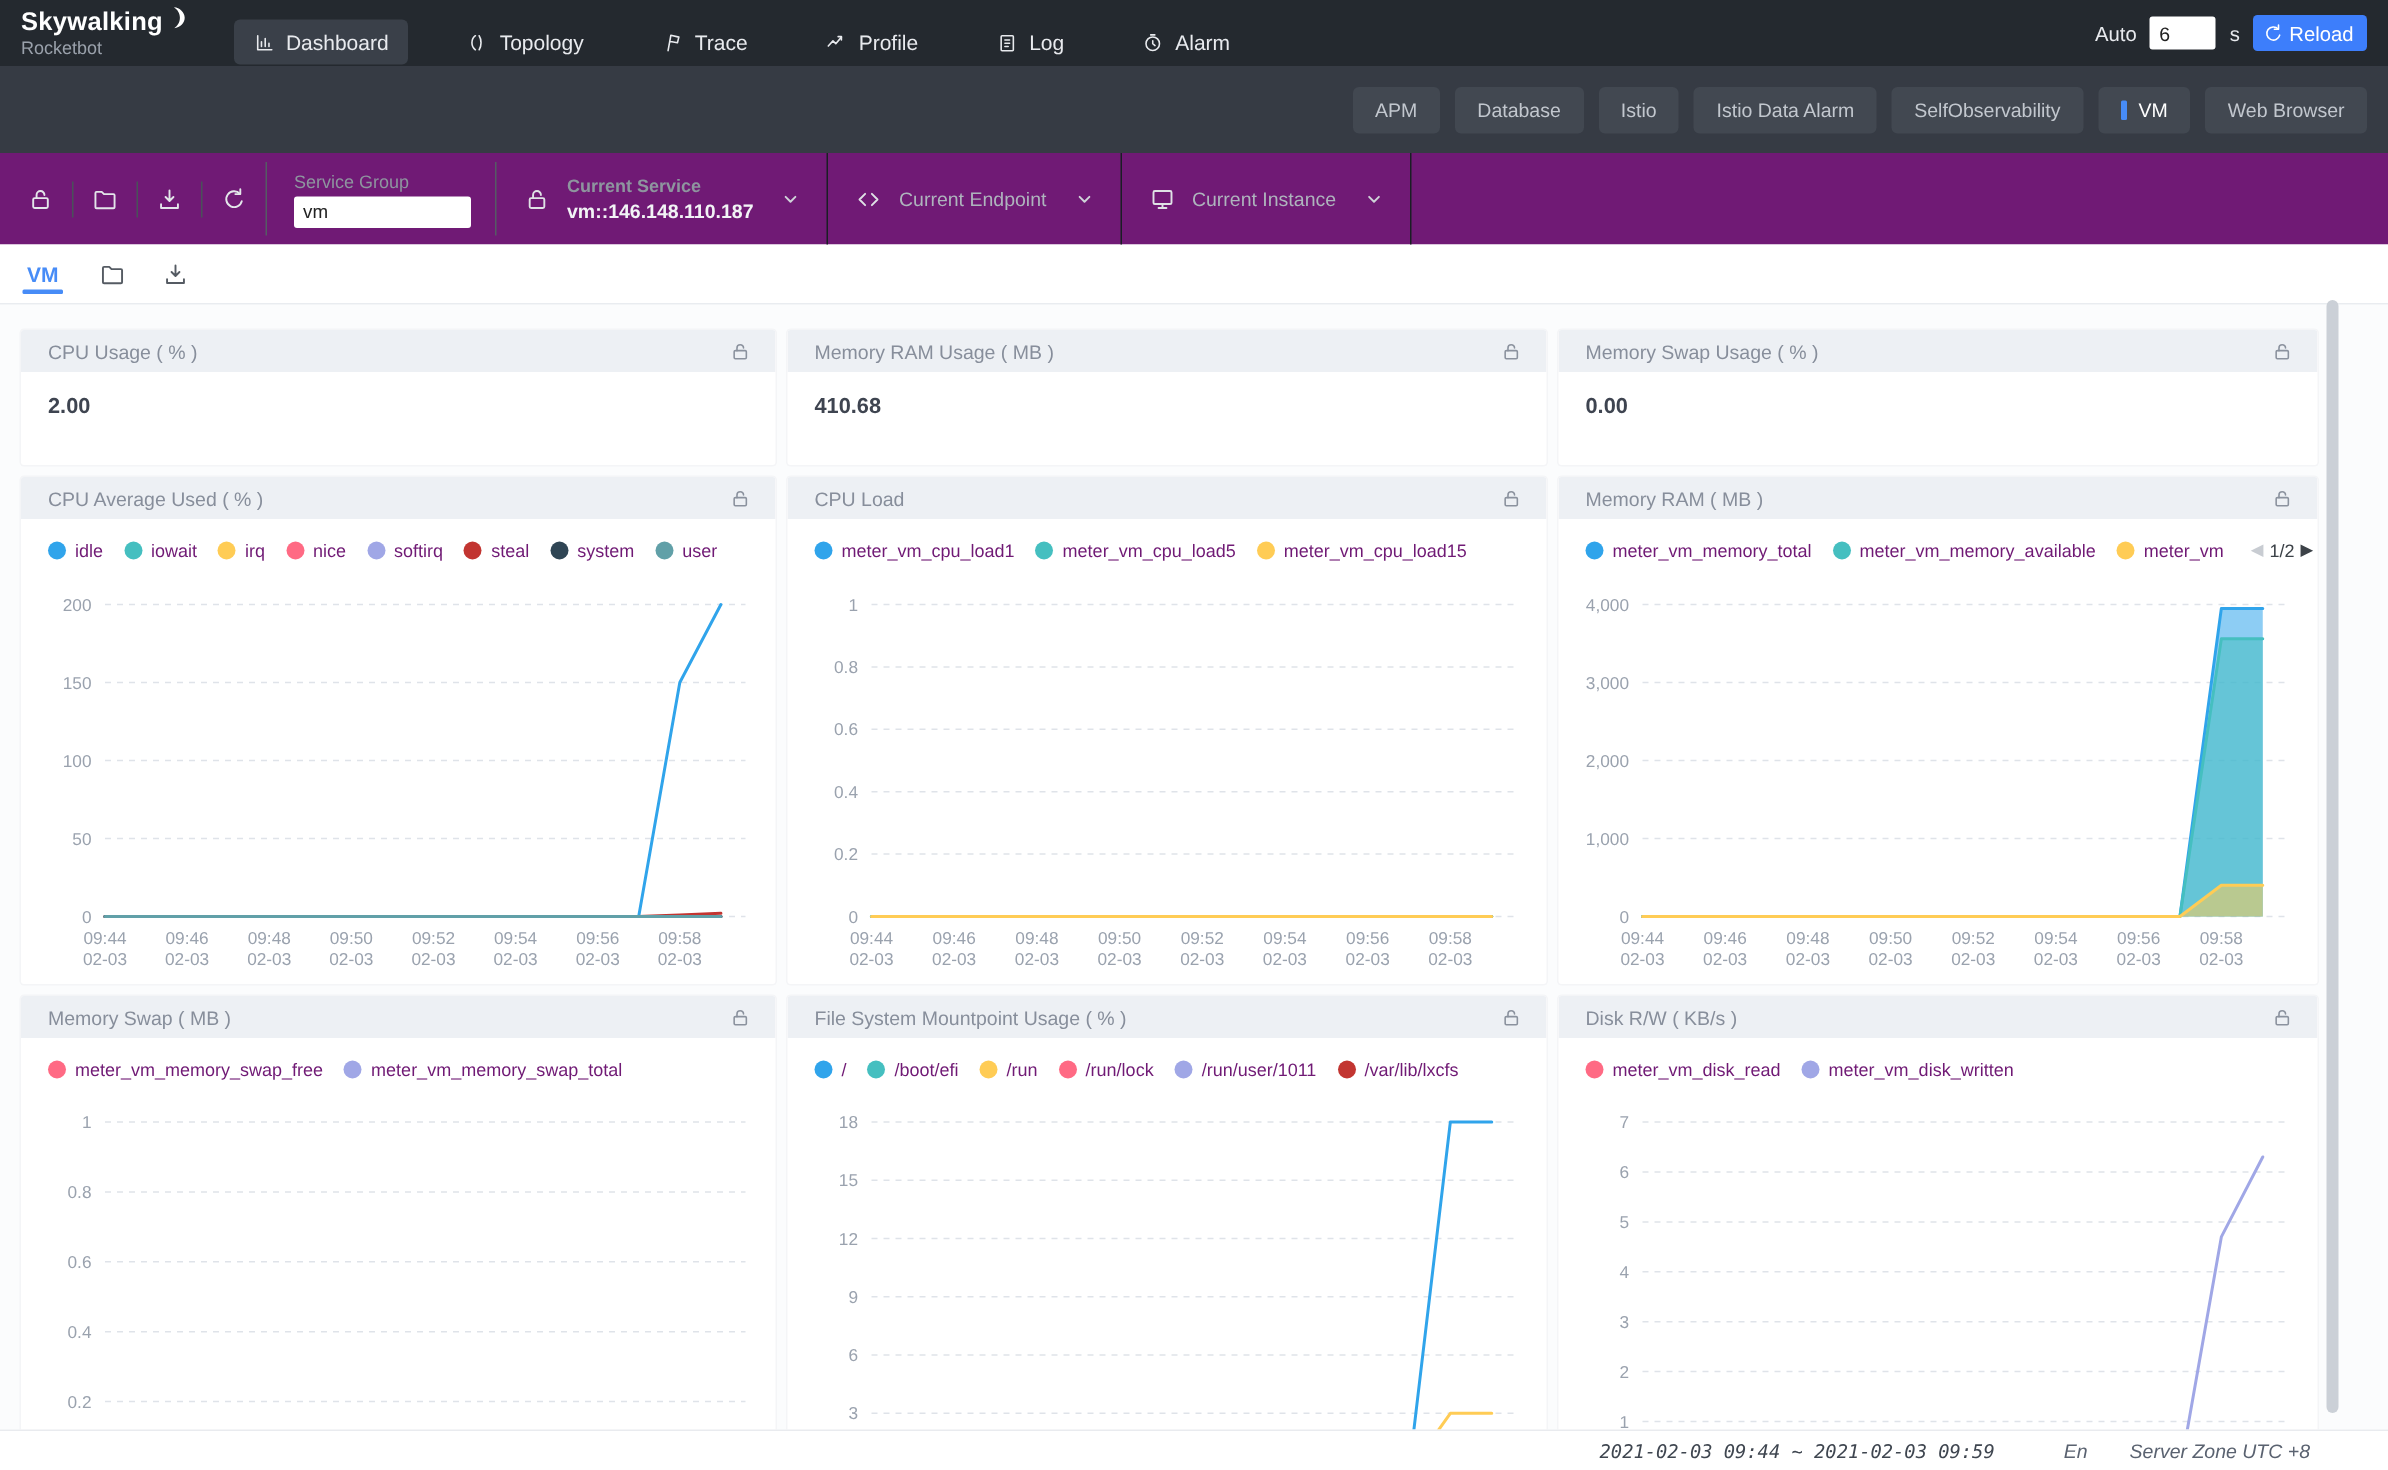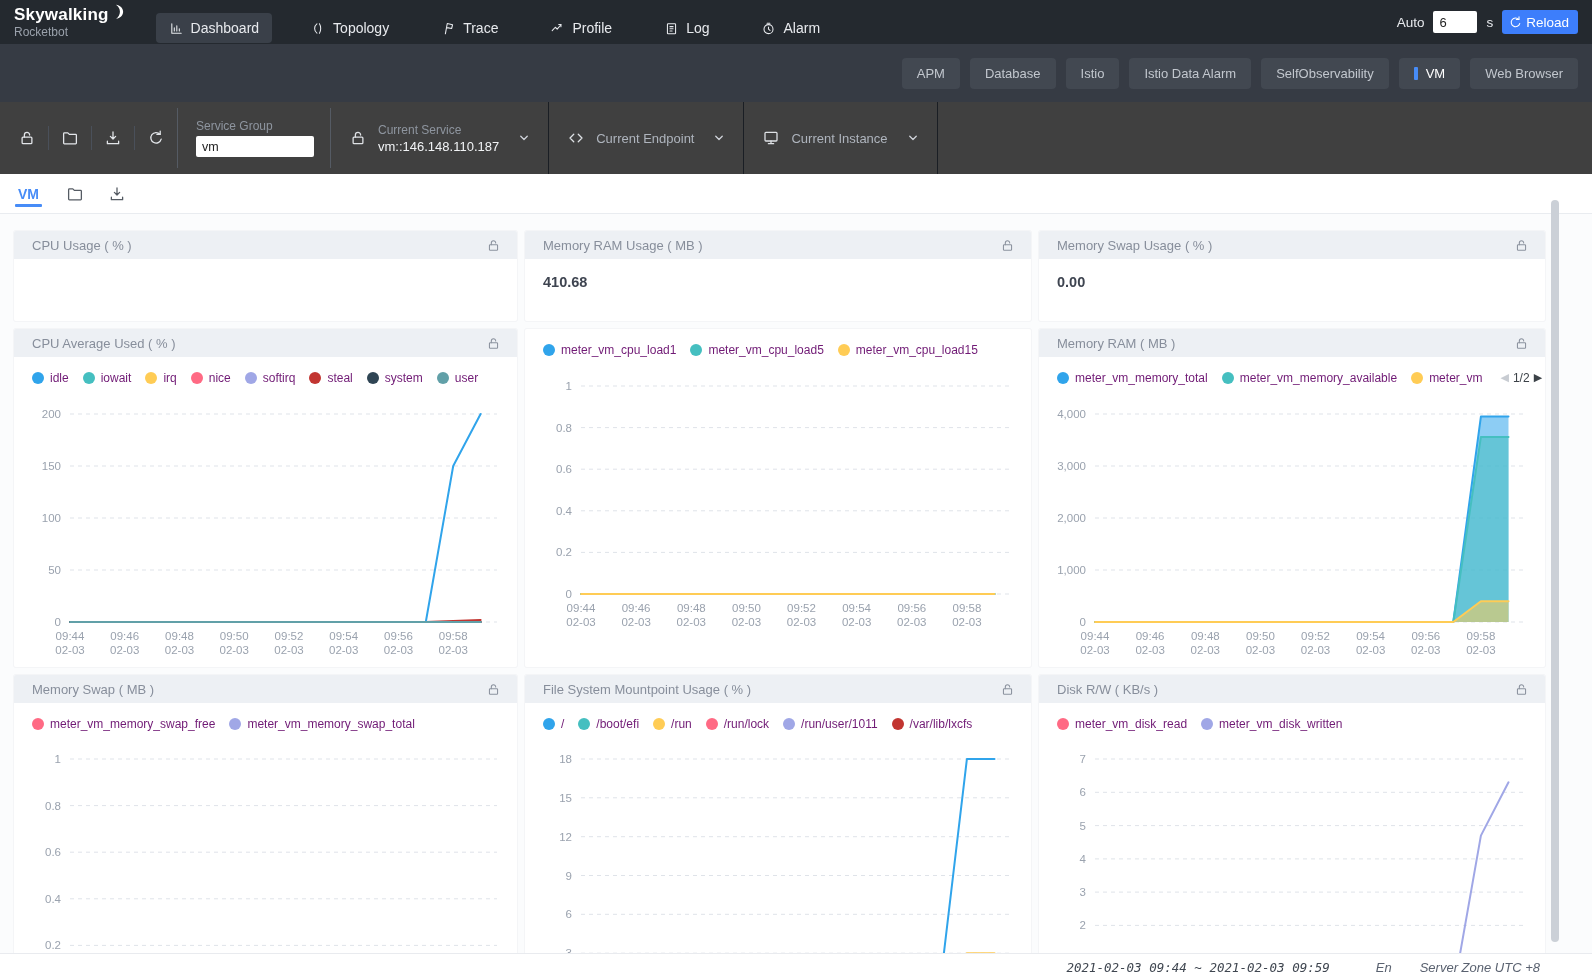--- a/index.html
+++ b/index.html
@@ -23,31 +23,31 @@
   .ic-s svg { width:15px; height:15px; }
   .ic-xs svg { width:12px; height:12px; }
 
   
   .dashtabs { height:58px; background:#363b44; display:flex; align-items:center; padding:0 14px; gap:10px;justify-content:flex-end; }
   .chip { background:#424851; color:#c2c7ce; font-size:13px; padding:8px 15px; border-radius:4px; cursor:pointer; display:flex; align-items:center; gap:8px; }
   .chip.active { color:#fff; }
   .chip .bar { width:4px; height:13px; background:#478cf7; border-radius:1px; display:inline-block; }
 
   
-  .toolbar { height:72px; background:#404040; display:flex; align-items:stretch; color:#dfe2e6; }
+  .toolbar { height:61px; background:#701a75; display:flex; align-items:stretch; color:#dfe2e6; }
   .tb-icons { display:flex; align-items:center; padding-left:6px; }
   .tb-iconbtn { padding:0 12px; color:#e3e6ea; cursor:pointer; display:flex; align-items:center; }
   .tb-minisep { width:1px; height:24px; background:#4a505a; }
   .tb-sep { width:1px; background:#555b64; margin:6px 0; }
   .tb-sep.dark { background:#1a1e24; margin:0; }
   .tb-group { display:flex; flex-direction:column; justify-content:center; padding:0 16px 0 18px; gap:3px; }
   .tb-label { color:#8e959f; font-size:12px; }
   .tb-input { width:118px; height:21px; border:none; border-radius:2px; padding:0 6px; font-size:12.5px; color:#222; background:#fff; }
   .tb-select { display:flex; align-items:center; gap:11px; padding:0 18px; cursor:pointer; }
-  .tb-two { display:flex; flex-direction:column; gap:2px; }
+  .tb-two { display:flex; flex-direction:column; gap:2px;font-weight:bold; }
   .tb-val { color:#f2f4f6; font-size:13px; }
   .tb-chev { color:#cfd3d9; margin-left:8px; }
   .tb-single { color:#aeb4bd; font-size:13px; }
 
   
   .pagetabs { height:40px; background:#fff; border-bottom:1px solid #e9ecf0; display:flex; align-items:center; padding:0 15px; gap:24px; }
   .pt-tab { color:#478cf7; font-size:14px; font-weight:bold; position:relative; height:100%; display:flex; align-items:center; cursor:pointer; padding:0 3px; }
   .pt-tab .underline { position:absolute; left:0; right:0; bottom:6px; height:3px; background:#478cf7; border-radius:1px; }
   .pt-ic { color:#555b63; cursor:pointer; }
 
@@ -289,20 +289,21 @@
     <div class="card">
       <div class="chead">
        <span class="ctitle">CPU Usage ( % )</span>
        <span class="ic ic-s lock">
           <svg viewBox="0 0 24 24">
             <rect x="5.5" y="10.8" width="13" height="8.7" rx="1.3"></rect>
             <path d="M8.5 10.8V8a3.5 3.5 0 0 1 7 0"></path>
           </svg>
         </span>
      </div>
+     <div class="metric-value">2.00</div>
     </div>
     <div class="card">
       <div class="chead">
        <span class="ctitle">Memory RAM Usage ( MB )</span>
        <span class="ic ic-s lock">
           <svg viewBox="0 0 24 24">
             <rect x="5.5" y="10.8" width="13" height="8.7" rx="1.3"></rect>
             <path d="M8.5 10.8V8a3.5 3.5 0 0 1 7 0"></path>
           </svg>
         </span>
@@ -396,20 +397,29 @@
         <polyline points="56.0,232.0 83.4,232.0 110.7,232.0 138.1,232.0 165.5,232.0 192.9,232.0 220.2,232.0 247.6,232.0 275.0,232.0 302.3,232.0 329.7,232.0 357.1,232.0 384.5,232.0 411.8,232.0 439.2,232.0 466.6,232.0" fill="none" stroke="#45BFC0" stroke-width="2" stroke-linejoin="round" stroke-linecap="round"></polyline>
         <polyline points="56.0,232.0 83.4,232.0 110.7,232.0 138.1,232.0 165.5,232.0 192.9,232.0 220.2,232.0 247.6,232.0 275.0,232.0 302.3,232.0 329.7,232.0 357.1,232.0 384.5,232.0 411.8,232.0 439.2,232.0 466.6,232.0" fill="none" stroke="#FFCC55" stroke-width="2" stroke-linejoin="round" stroke-linecap="round"></polyline>
         <polyline points="56.0,232.0 83.4,232.0 110.7,232.0 138.1,232.0 165.5,232.0 192.9,232.0 220.2,232.0 247.6,232.0 275.0,232.0 302.3,232.0 329.7,232.0 357.1,232.0 384.5,232.0 411.8,232.0 439.2,232.0 466.6,232.0" fill="none" stroke="#FF6A84" stroke-width="2" stroke-linejoin="round" stroke-linecap="round"></polyline>
         <polyline points="56.0,232.0 83.4,232.0 110.7,232.0 138.1,232.0 165.5,232.0 192.9,232.0 220.2,232.0 247.6,232.0 275.0,232.0 302.3,232.0 329.7,232.0 357.1,232.0 384.5,232.0 411.8,232.0 439.2,232.0 466.6,232.0" fill="none" stroke="#A0A7E6" stroke-width="2" stroke-linejoin="round" stroke-linecap="round"></polyline>
         <polyline points="56.0,232.0 83.4,232.0 110.7,232.0 138.1,232.0 165.5,232.0 192.9,232.0 220.2,232.0 247.6,232.0 275.0,232.0 302.3,232.0 329.7,232.0 357.1,232.0 384.5,232.0 411.8,232.0 439.2,231.0 466.6,229.9" fill="none" stroke="#C23531" stroke-width="2" stroke-linejoin="round" stroke-linecap="round"></polyline>
         <polyline points="56.0,232.0 83.4,232.0 110.7,232.0 138.1,232.0 165.5,232.0 192.9,232.0 220.2,232.0 247.6,232.0 275.0,232.0 302.3,232.0 329.7,232.0 357.1,232.0 384.5,232.0 411.8,232.0 439.2,232.0 466.6,232.0" fill="none" stroke="#2F4554" stroke-width="2" stroke-linejoin="round" stroke-linecap="round"></polyline>
         <polyline points="56.0,232.0 83.4,232.0 110.7,232.0 138.1,232.0 165.5,232.0 192.9,232.0 220.2,232.0 247.6,232.0 275.0,232.0 302.3,232.0 329.7,232.0 357.1,232.0 384.5,232.0 411.8,232.0 439.2,232.0 466.6,232.0" fill="none" stroke="#61A0A8" stroke-width="2" stroke-linejoin="round" stroke-linecap="round"></polyline>
       </svg>
     </div>
     <div class="card">
+      <div class="chead">
+       <span class="ctitle">CPU Load</span>
+       <span class="ic ic-s lock">
+          <svg viewBox="0 0 24 24">
+            <rect x="5.5" y="10.8" width="13" height="8.7" rx="1.3"></rect>
+            <path d="M8.5 10.8V8a3.5 3.5 0 0 1 7 0"></path>
+          </svg>
+        </span>
+     </div>
      <div class="legend">
         <span class="legend-item">
        <span class="dot" style="background:#30A4EB"></span>
        <span>meter_vm_cpu_load1</span>
      </span>
         <span class="legend-item">
        <span class="dot" style="background:#45BFC0"></span>
        <span>meter_vm_cpu_load5</span>
      </span>
         <span class="legend-item">

